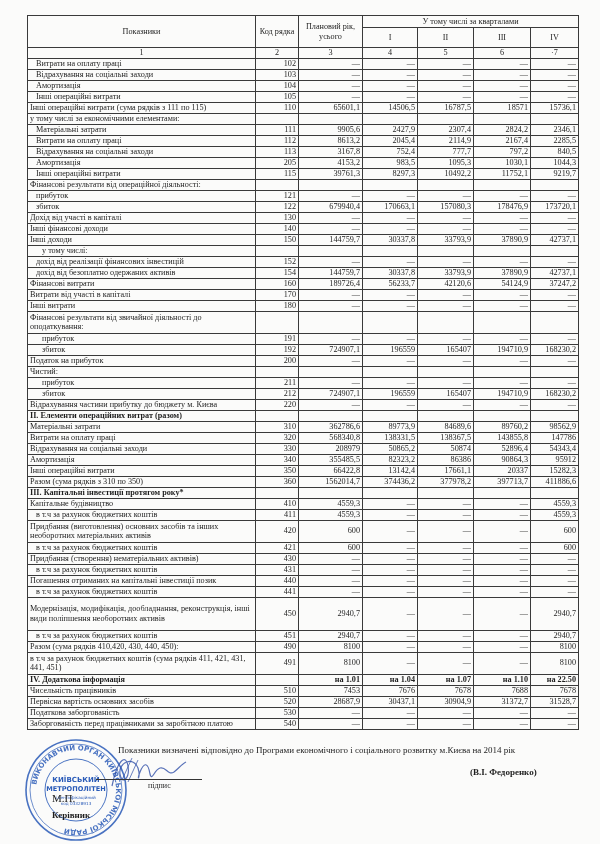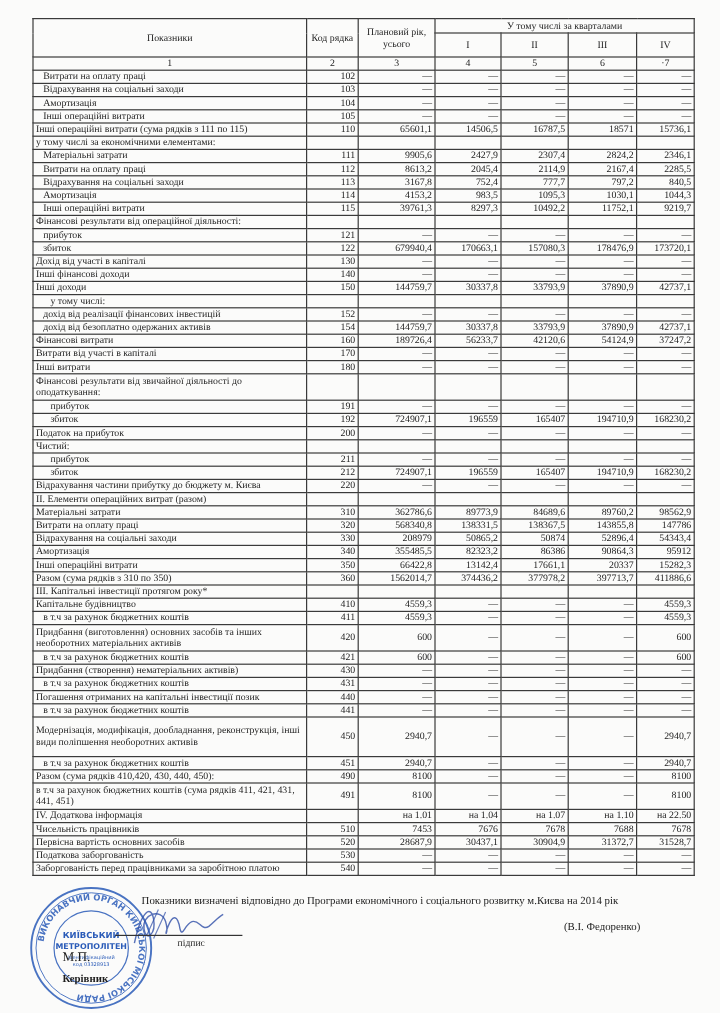--- a/index.html
+++ b/index.html
@@ -9,31 +9,31 @@
   table.rep th{text-align:center;}
   table.rep td.num{text-align:right;}
   table.rep td.code{text-align:right;}
   table.rep td.lbl{text-align:left;}
   table.rep td.wrap{white-space:normal;}
   table.rep tr.r1 td{height:10px;}
   table.rep tr.r2 td{height:21px;}
   table.rep tr.r3 td{height:32px;}
   table.rep .ind1{padding-left:8px;}
   table.rep .ind2{padding-left:14px;margin-top:11px;}
-  table.rep .bold{font-weight:normal;}
+  table.rep .bold{font-weight:bold;}
   .col1{width:228px}.col2{width:43px}.col3{width:64px}.col4{width:55px}.col5{width:56px}.col6{width:57px}.col7{width:48px}
   .hdr1 th{height:11px;}
   .hdr2 th{height:19px;}
   .hdrnum th{height:9px;}
   .note{position:absolute;left:118px;top:745px;font-size:9px;white-space:nowrap;text-align:right;}
   .head-lbl{position:absolute;left:52px;top:810px;font-size:9px;font-weight:bold;}
   .sigline{position:absolute;left:96px;top:779px;width:106px;border-top:0.8px solid #333;}
   .sig-cap{position:absolute;left:148px;top:781px;font-size:8px;}
   .mp{position:absolute;left:52px;top:792px;font-size:11px;}
-  .name{position:absolute;left:470px;top:767px;font-size:9px;font-weight:normal;}
+  .name{position:absolute;left:470px;top:767px;font-size:9px;font-weight:bold;}
   .stamp{position:absolute;left:24px;top:738px;width:104px;height:104px;}
   .signature{position:absolute;left:108px;top:752px;width:80px;height:40px;}
 </style>
 </head>
 <body>
 
 <table class="rep">
   <colgroup>
     <col class="col1">
       <col class="col2">
@@ -143,21 +143,21 @@
         <td class="lbl ind1">Відрахування на соціальні заходи</td>
         <td class="code">113</td>
         <td class="num">3167,8</td>
         <td class="num">752,4</td>
         <td class="num">777,7</td>
         <td class="num">797,2</td>
         <td class="num">840,5</td>
       </tr>
       <tr class="r1">
         <td class="lbl ind1">Амортизація</td>
-        <td class="code">114</td>
+        <td class="code">205</td>
         <td class="num">4153,2</td>
         <td class="num">983,5</td>
         <td class="num">1095,3</td>
         <td class="num">1030,1</td>
         <td class="num">1044,3</td>
       </tr>
       <tr class="r1">
         <td class="lbl ind1">Інші операційні витрати</td>
         <td class="code">115</td>
         <td class="num">39761,3</td>

